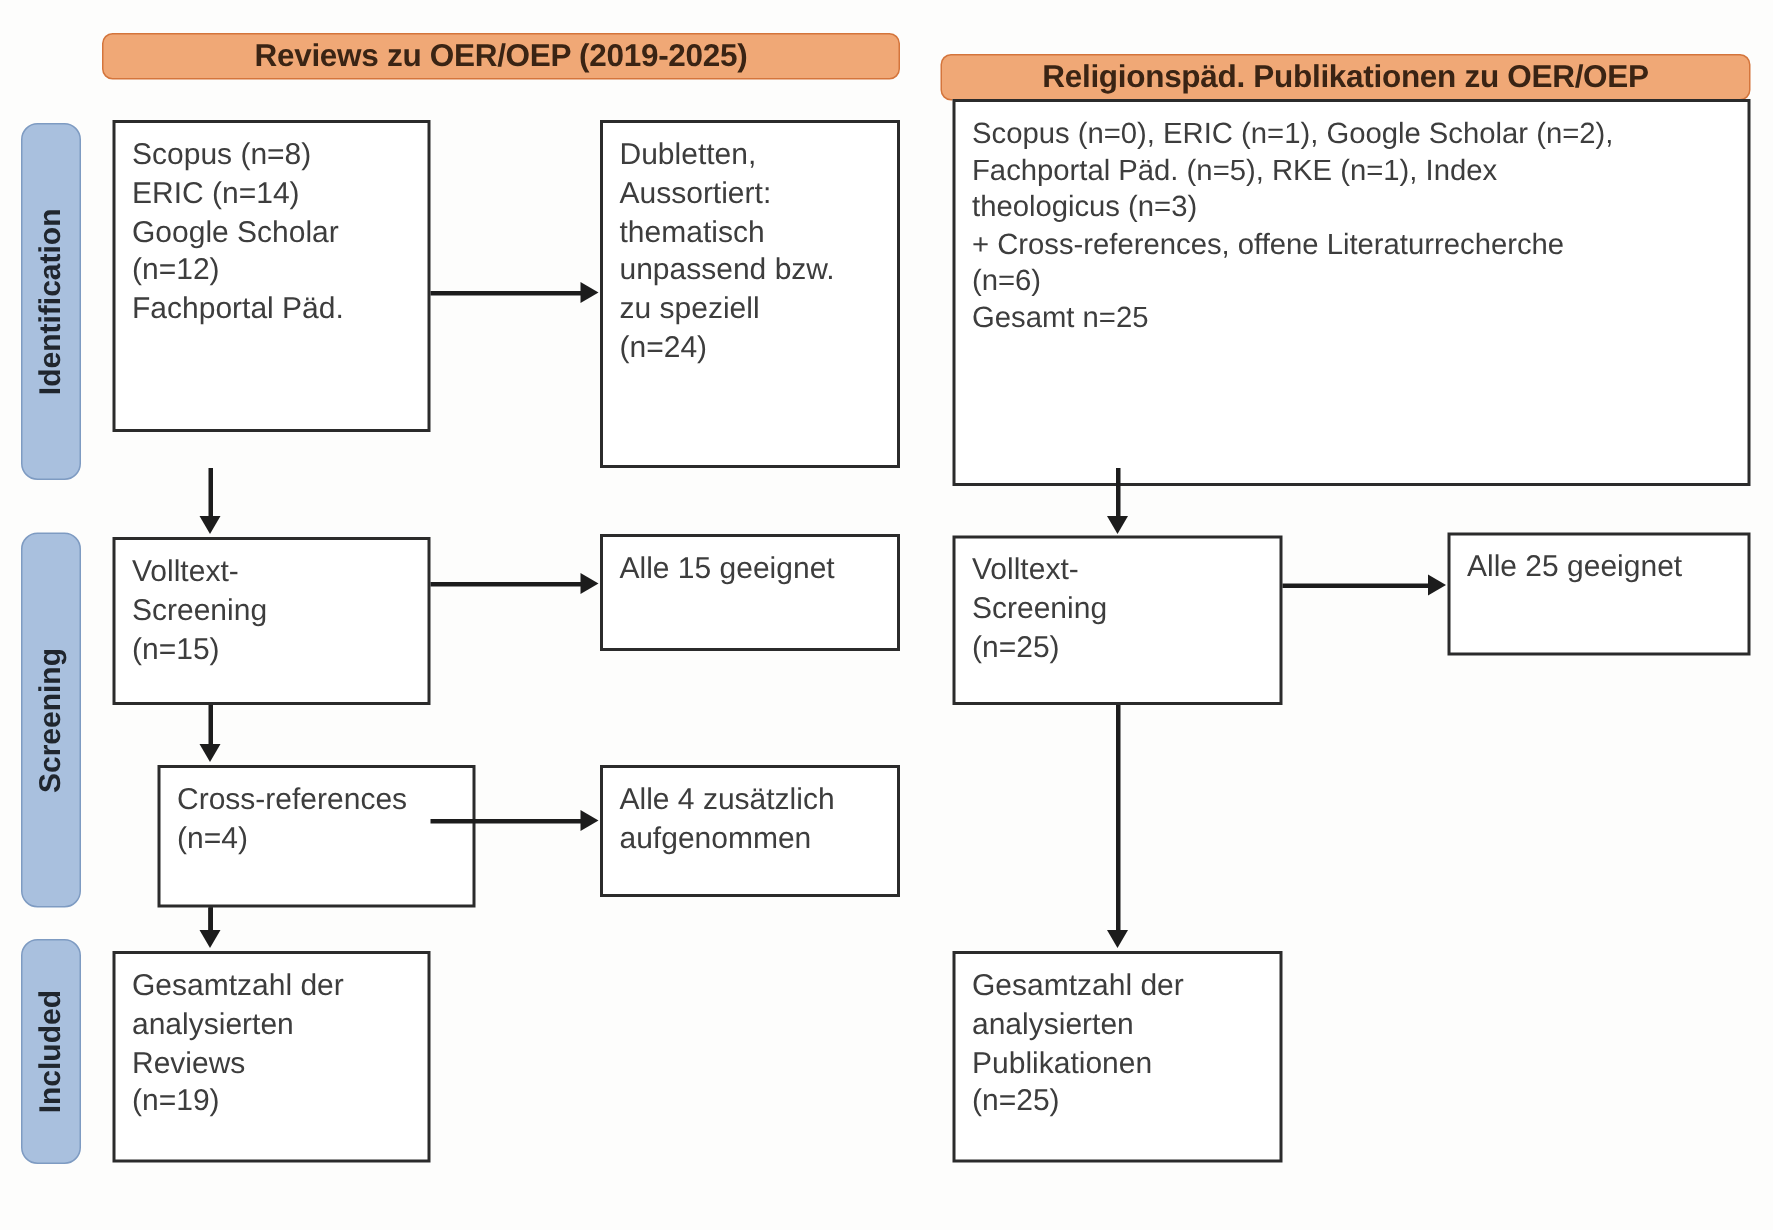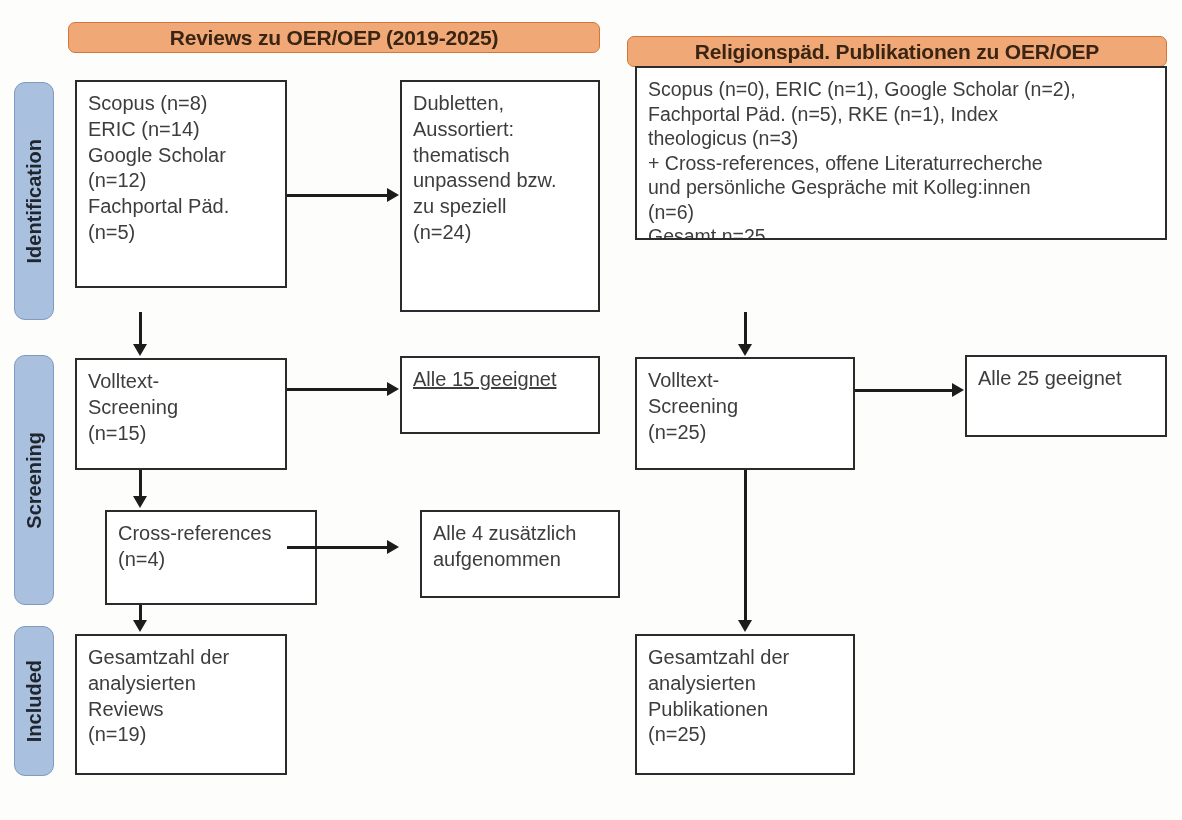--- a/index.html
+++ b/index.html
@@ -123,21 +123,20 @@
   <div class="phase-label" style="left:14px; top:626px; width:40px; height:150px;">
     <span>Included</span>
   </div>
 
   <div class="box" style="left:75px; top:80px; width:212px; height:208px;">
     <span class="ln">Scopus (n=8)</span>
     <span class="ln">ERIC (n=14)</span>
     <span class="ln">Google Scholar</span>
     <span class="ln">(n=12)</span>
     <span class="ln">Fachportal Päd.</span>
-    <span class="ln">(n=5)</span>
   </div>
 
   <div class="box" style="left:400px; top:80px; width:200px; height:232px;">
     <span class="ln">Dubletten,</span>
     <span class="ln">Aussortiert:</span>
     <span class="ln">thematisch</span>
     <span class="ln">unpassend bzw.</span>
     <span class="ln">zu speziell</span>
     <span class="ln">(n=24)</span>
   </div>
@@ -147,61 +146,60 @@
 
   <div class="vline" style="left:139px; top:312px; height:34px;"></div>
   <div class="arrow-down" style="left:133px; top:344px;"></div>
 
   <div class="box" style="left:75px; top:358px; width:212px; height:112px;">
     <span class="ln">Volltext-</span>
     <span class="ln">Screening</span>
     <span class="ln">(n=15)</span>
   </div>
 
-  <div class="box" style="left:400px; top:356px; width:200px; height:78px;text-decoration:underline;">
+  <div class="box" style="left:400px; top:356px; width:200px; height:78px;">
     <span class="ln">Alle 15 geeignet</span>
   </div>
 
   <div class="hline" style="left:287px; top:388px; width:101px;"></div>
   <div class="arrow-right" style="left:387px; top:381.5px;"></div>
 
   <div class="vline" style="left:139px; top:470px; height:28px;"></div>
   <div class="arrow-down" style="left:133px; top:496px;"></div>
 
   <div class="box" style="left:75px; top:510px; width:212px; height:95px;margin-left:30px;">
     <span class="ln">Cross-references</span>
     <span class="ln">(n=4)</span>
   </div>
 
-  <div class="box" style="left:400px; top:510px; width:200px; height:88px;margin-left:20px;">
+  <div class="box" style="left:400px; top:510px; width:200px; height:88px;">
     <span class="ln">Alle 4 zusätzlich</span>
     <span class="ln">aufgenommen</span>
   </div>
 
   <div class="hline" style="left:287px; top:546px; width:101px;"></div>
   <div class="arrow-right" style="left:387px; top:539.5px;"></div>
 
   <div class="vline" style="left:139px; top:605px; height:17px;"></div>
   <div class="vline" style="left:139px; top:605px; height:17px;"></div>
   <div class="vline" style="left:139px; top:605px; height:20px;"></div>
   <div class="arrow-down" style="left:133px; top:620px;"></div>
 
   <div class="box" style="left:75px; top:634px; width:212px; height:141px;">
     <span class="ln">Gesamtzahl der</span>
     <span class="ln">analysierten</span>
     <span class="ln">Reviews</span>
     <span class="ln">(n=19)</span>
   </div>
 
-  <div class="box small-text" style="left:635px; top:66px; width:532px; height:174px;">
+  <div class="box small-text" style="left:635px; top:66px; width:532px; height:258px;">
     <span class="ln">Scopus (n=0), ERIC (n=1), Google Scholar (n=2),</span>
     <span class="ln">Fachportal Päd. (n=5), RKE (n=1), Index</span>
     <span class="ln">theologicus (n=3)</span>
     <span class="ln">+ Cross-references, offene Literaturrecherche</span>
-    <span class="ln">und persönliche Gespräche mit Kolleg:innen</span>
     <span class="ln">(n=6)</span>
     <span class="ln">Gesamt n=25</span>
   </div>
 
   <div class="vline" style="left:744px; top:312px; height:34px;"></div>
   <div class="arrow-down" style="left:738px; top:344px;"></div>
 
   <div class="box" style="left:635px; top:357px; width:220px; height:113px;">
     <span class="ln">Volltext-</span>
     <span class="ln">Screening</span>

